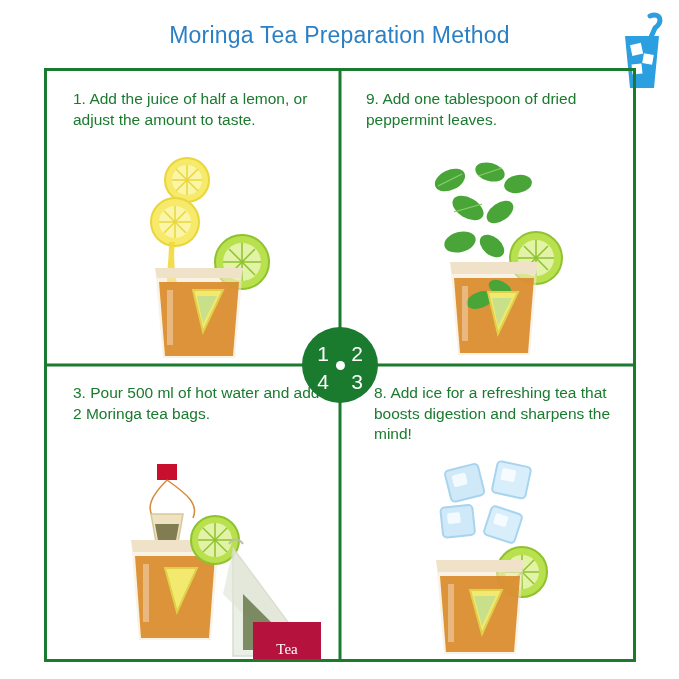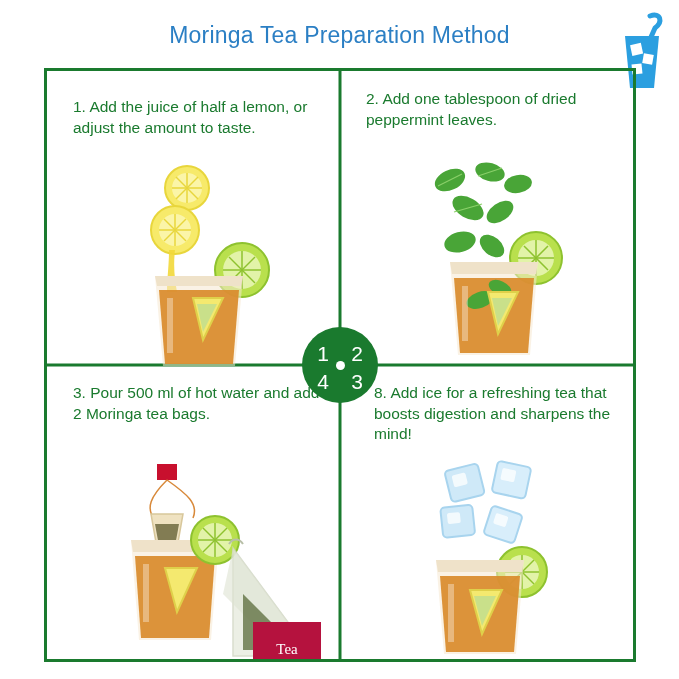--- a/index.html
+++ b/index.html
@@ -70,21 +70,21 @@
     background: #1a7a2e;
     transform: translateY(-1.5px);
   }
 
   .cell {
     position: absolute;
     width: 50%;
     height: 50%;
     box-sizing: border-box;
   }
-  .cell.tl { left: 0;   top: 8px; }
+  .cell.tl { left: 0;   top: 0; }
   .cell.tr { left: 50%; top: 0; }
   .cell.bl { left: 0;   top: 50%; }
   .cell.br { left: 50%; top: 50%; }
 
   .cell-text {
     position: absolute;
     left: 26px;
     right: 14px;
     top: 18px;
     font-size: 15.5px;
@@ -210,21 +210,21 @@
             <path d="M146 140 L176 140 L156 182 Z" fill="#f4e96f" stroke="#dfd04a" stroke-width="2"></path>
             <path d="M150 146 L170 146 L156 174 Z" fill="#c9e08a"></path>
 
             <rect x="120" y="140" width="6" height="55" fill="#ffffff" opacity="0.35"></rect>
           </g>
         </svg>
       </div>
     </div>
 
     <div class="cell tr">
-      <div class="cell-text">2. Add one tablespoon of dried peppermint leaves.</div>
+      <div class="cell-text">9. Add one tablespoon of dried peppermint leaves.</div>
       <div class="cell-art">
         <svg viewBox="0 0 296 215" width="296" height="215" aria-hidden="true">
 
           <g fill="#49a537">
             <ellipse cx="110" cy="30" rx="16" ry="10" transform="rotate(-25 110 30)"></ellipse>
             <ellipse cx="150" cy="22" rx="15" ry="9" transform="rotate(15 150 22)"></ellipse>
             <ellipse cx="178" cy="34" rx="14" ry="9" transform="rotate(-10 178 34)"></ellipse>
             <ellipse cx="128" cy="58" rx="17" ry="10" transform="rotate(30 128 58)"></ellipse>
             <ellipse cx="160" cy="62" rx="15" ry="9" transform="rotate(-35 160 62)"></ellipse>
             <ellipse cx="120" cy="92" rx="16" ry="10" transform="rotate(-15 120 92)"></ellipse>

